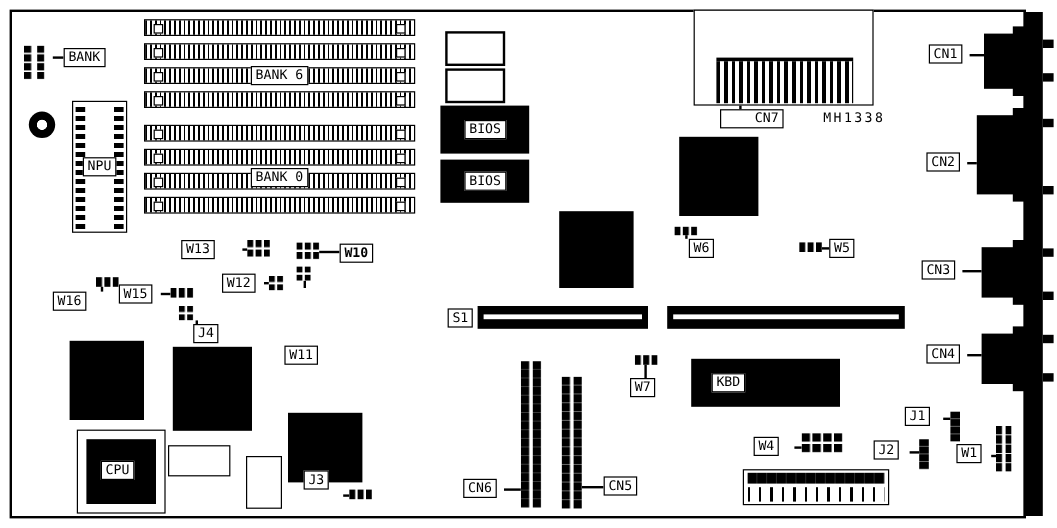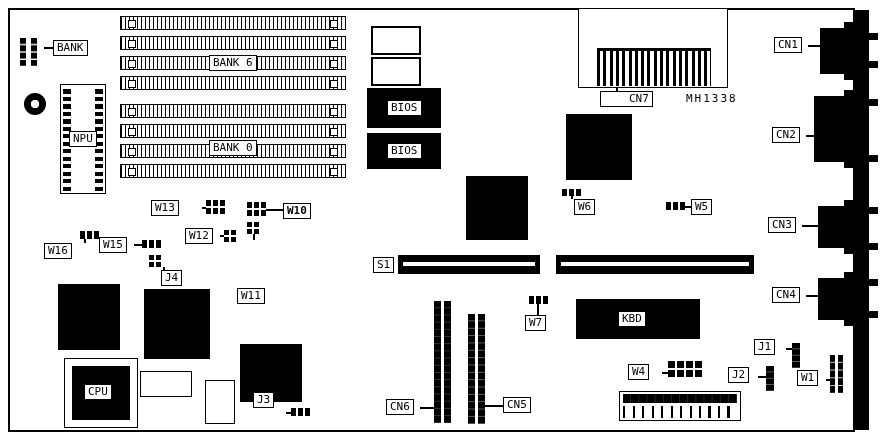--- a/index.html
+++ b/index.html
@@ -173,21 +173,21 @@
 
   <div class="pins" style="left:468px;top:314px;width:17px;height:110px;background-size:7px 7px;"></div>
   <div class="lead" style="left:485px;top:405px;width:18px;height:2px;"></div>
   <div class="lbl" style="left:503px;top:397px;">CN5</div>
 
   <div class="pins" style="left:529px;top:296px;width:19px;height:8px;background-size:5px 8px;"></div>
   <div class="lead" style="left:537px;top:304px;width:2px;height:11px;"></div>
   <div class="lbl" style="left:525px;top:315px;">W7</div>
 
   <div class="chip" style="left:576px;top:299px;width:124px;height:40px;"></div>
-  <div class="lbl" style="left:618px;top:311px;">KBD</div>
+  <div class="lbl" style="left:593px;top:311px;">KBD</div>
 
   <div class="lbl" style="left:628px;top:364px;">W4</div>
   <div class="lead" style="left:662px;top:372px;width:6px;height:2px;"></div>
   <div class="pins" style="left:668px;top:361px;width:34px;height:16px;background-size:7px 7px;"></div>
 
   <div class="outline" style="left:619px;top:391px;width:122px;height:30px;"></div>
   <div class="pins" style="left:623px;top:394px;width:114px;height:9px;background-size:8px 9px;"></div>
   <div class="teeth" style="left:623px;top:406px;width:114px;height:12px;"></div>
 
   <div class="lbl" style="left:728px;top:367px;">J2</div>

